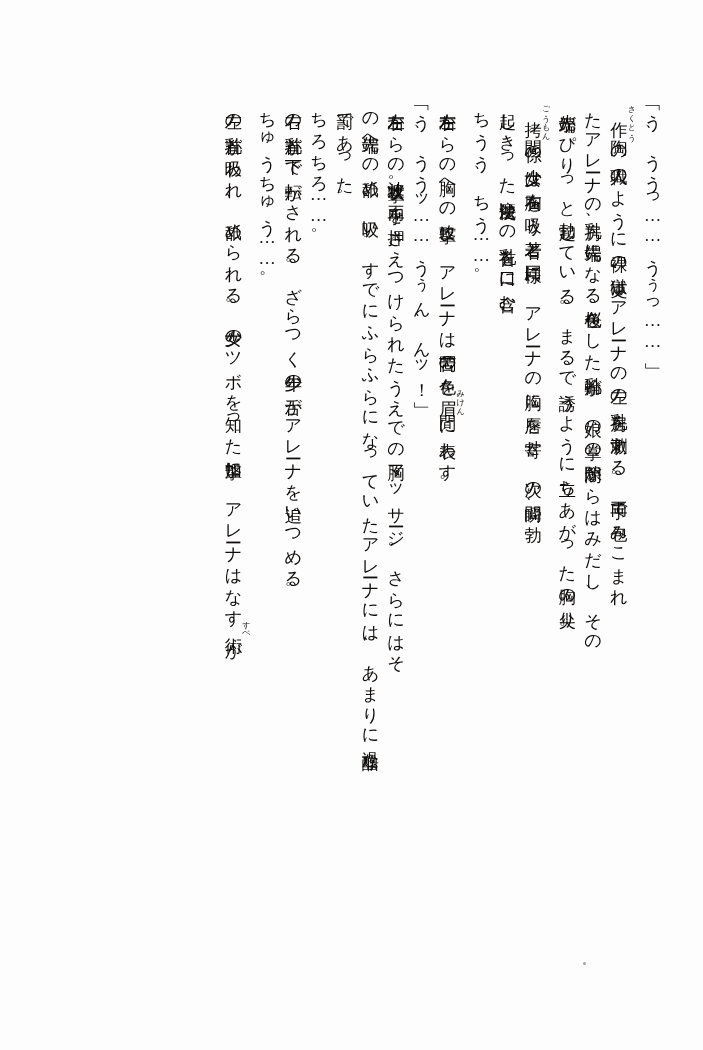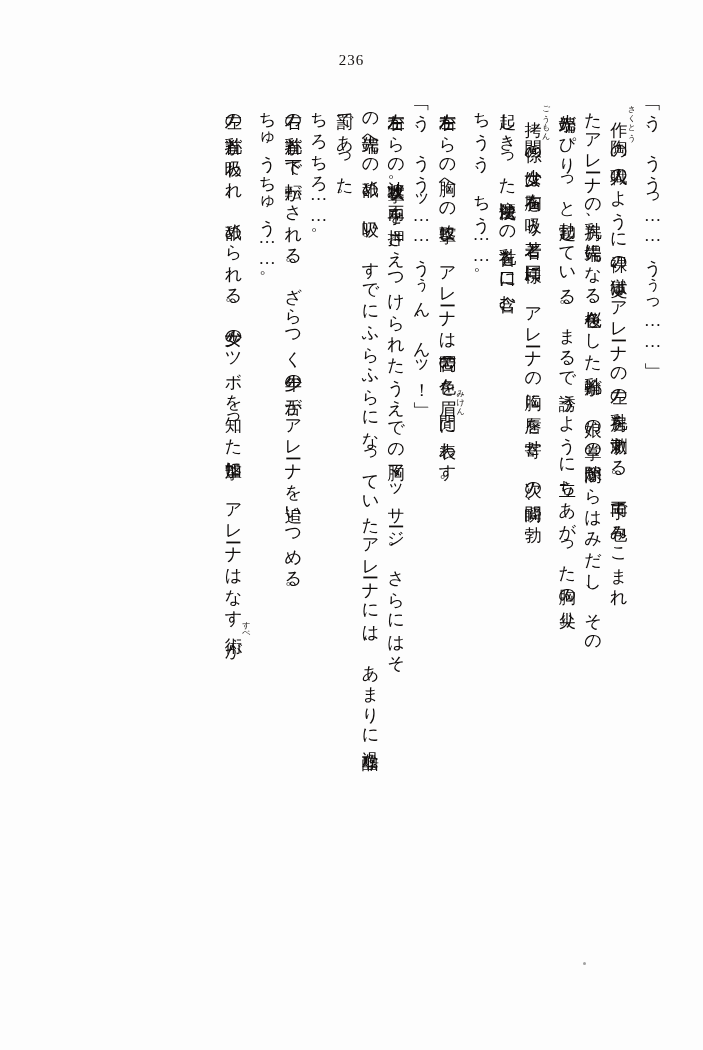--- a/index.html
+++ b/index.html
@@ -76,21 +76,20 @@
     border-radius: 50%;
     opacity: .55;
   }
   #spot1 { left: 583px; top: 962px; }
 </style>
 </head>
 <body>
 
 <div id="page">
 
-  <div id="page-number">236</div>
 
   <div id="text-body">
 
     <div class="vline">「う、ううっ……うぅっ……」</div>
 
     <div class="vline">
       <ruby><span>作陶</span><rt>さくとう</rt></ruby><span>の職人のように裸の獄吏はアレーナの左の乳房を刺激する。両手で包みこまれ</span>
     </div>
 
     <div class="vline">たアレーナの乳房、先端になる桜色をした乳輪が、娘の掌の隙間からはみだし、その</div>

